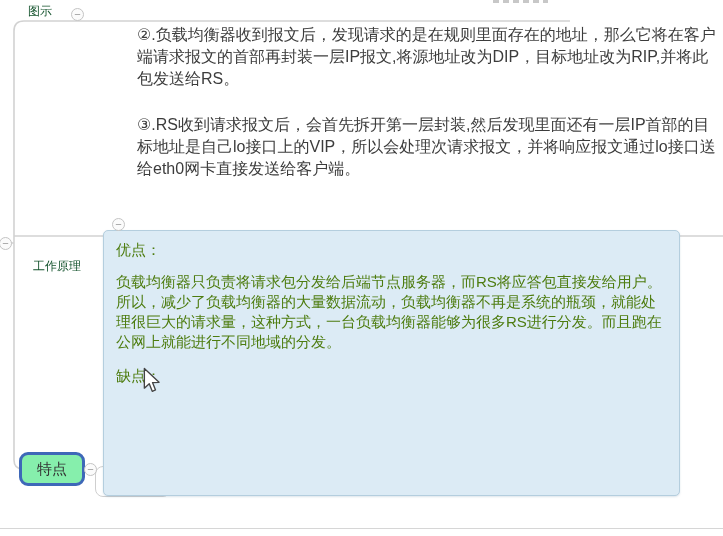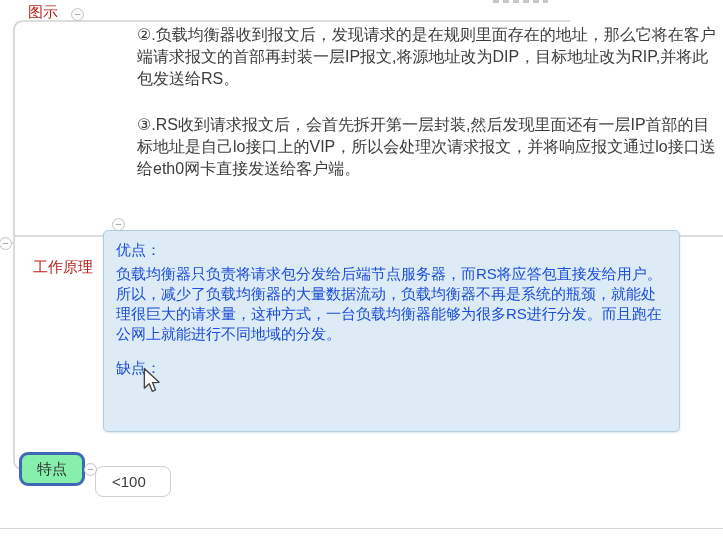--- a/index.html
+++ b/index.html
@@ -1,35 +1,35 @@
 <!DOCTYPE html>
 <html><head>
 <meta charset="utf-8">
 <style>
   html,body{margin:0;padding:0;background:#fff;}
   .canvas{position:relative;width:723px;height:536px;background:#ffffff;overflow:hidden;
           font-family:"Liberation Sans","DejaVu Sans",sans-serif;color:#3b3b3b;}
   svg.branches{position:absolute;left:0;top:0;z-index:0;}
-  .node-label{position:absolute;font-size:15px;color:#b91c1c;white-space:nowrap;z-index:2;text-align:right;}
+  .node-label{position:absolute;font-size:12px;color:#14532d;white-space:nowrap;z-index:2;text-align:right;}
   .lbl-tushi{left:28px;top:3px;}
   .lbl-gzyl{left:33px;top:212px;margin-top:46px;}
   .collapse{position:absolute;width:13px;height:13px;box-sizing:border-box;border:1px solid #c4c4c4;
             border-radius:50%;background:#fbfbfb;color:#9a9a9a;font-size:11px;line-height:10px;
             text-align:center;z-index:5;cursor:pointer;}
   .frag{position:absolute;left:493px;top:0;width:55px;height:3px;z-index:1;opacity:.75;
         background:repeating-linear-gradient(90deg,#b5b5b5 0 6px,transparent 6px 10px);}
   .steps{position:absolute;left:137px;top:24px;width:580px;font-size:16px;line-height:22px;
          color:#3c3c3c;z-index:1;}
   .steps p{margin:0 0 24px 0;}
-  .note{position:absolute;left:103px;top:230px;width:577px;height:202px;box-sizing:border-box;
+  .note{position:absolute;left:103px;top:230px;width:577px;height:266px;box-sizing:border-box;
         background:#dcebf5;border:1px solid #b4cede;border-radius:5px;padding:9px 12px;
-        font-size:15px;line-height:20px;color:#1d4ed8;overflow:hidden;z-index:3;
+        font-size:15px;line-height:20px;color:#4d7c0f;overflow:hidden;z-index:3;
         box-shadow:0 1px 2px rgba(120,150,180,.25);}
   .note p{margin:0;}
-  .note .gap{margin-top:4px;}
+  .note .gap{margin-top:12px;}
   .note .gap-sm{margin-top:14px;}
   .tedian{position:absolute;left:19px;top:452px;width:66px;height:34px;box-sizing:border-box;
           border:3px solid #3e68b8;border-radius:9px;background:#86efac;display:flex;align-items:center;
           justify-content:center;font-size:15px;color:#333;z-index:4;}
   .c100{position:absolute;left:95px;top:466px;width:76px;height:31px;box-sizing:border-box;
         border:1px solid #cfcfcf;border-radius:8px;background:#fff;display:flex;align-items:center;
         font-size:15px;color:#3c3c3c;padding-left:16px;z-index:2;}
   .cursor{position:absolute;left:143px;top:367px;z-index:9;}
   .divider{position:absolute;left:0;top:528px;width:723px;height:1px;background:#d6d6d6;z-index:1;}
 </style>

